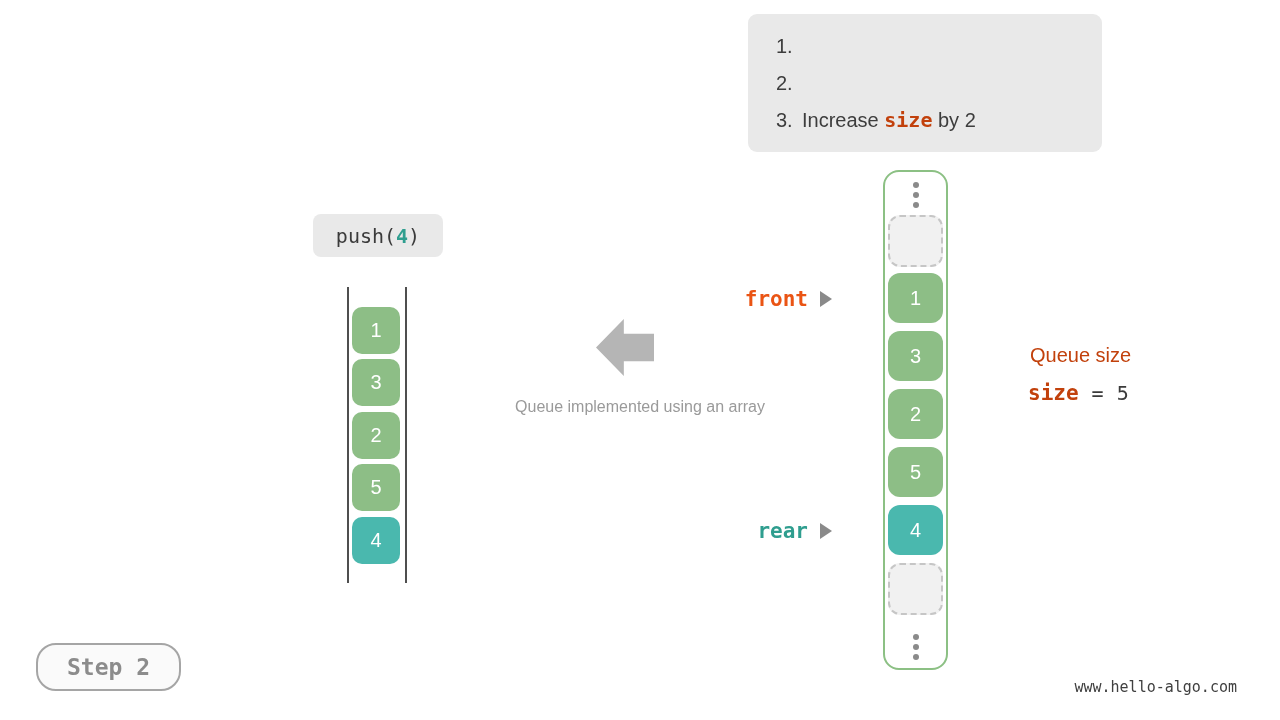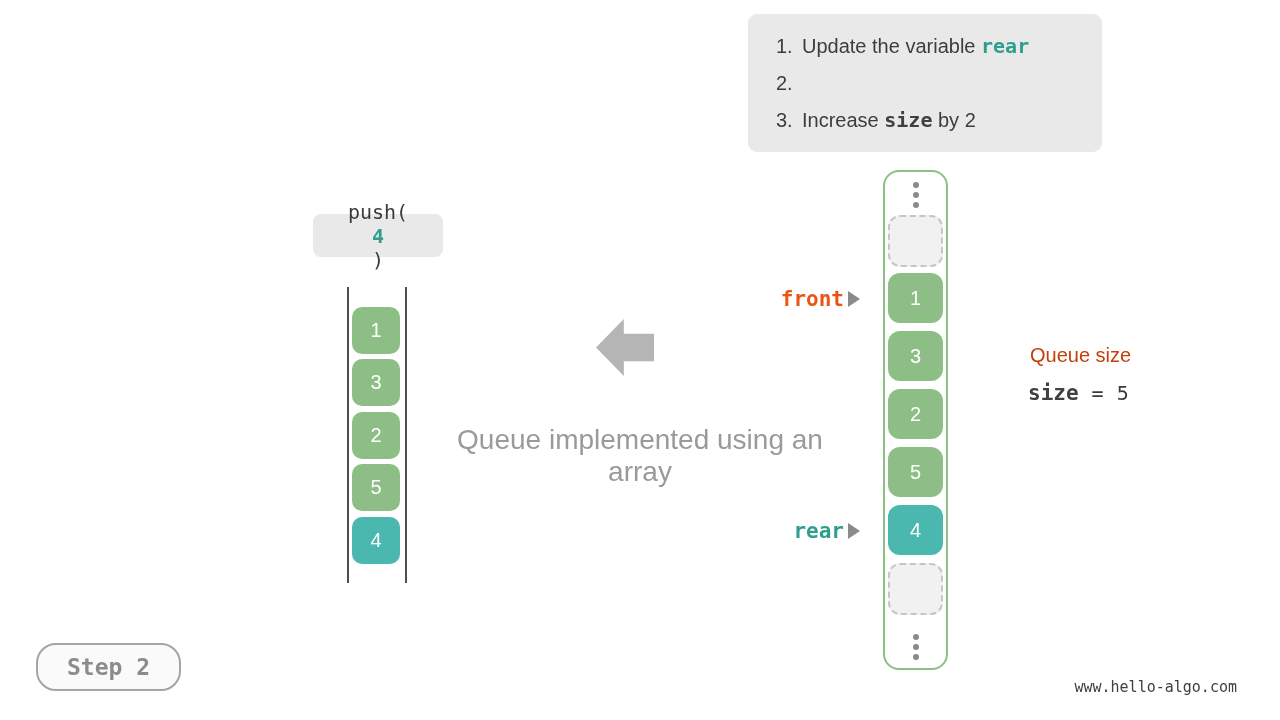--- a/index.html
+++ b/index.html
@@ -2,63 +2,63 @@
 <html><head>
 <meta charset="utf-8">
 <style>
   * { margin:0; padding:0; box-sizing:border-box; }
   html,body { background:#ffffff; }
   .page {
     position:relative; width:1280px; height:720px; background:#ffffff;
     font-family:"Liberation Sans", sans-serif; overflow:hidden;
   }
   .code-teal { color:#2f9e8f; font-family:"DejaVu Sans Mono", monospace; font-weight:bold; }
-  .code-blue { color:#404040; font-family:"DejaVu Sans Mono", monospace; font-weight:bold; }
+  .code-blue { color:#c2410c; font-family:"DejaVu Sans Mono", monospace; font-weight:bold; }
   .code-orange { color:#ea5414; font-family:"DejaVu Sans Mono", monospace; font-weight:bold; }
 
   
   .instruction-box {
     position:absolute; left:748px; top:14px; width:354px; height:138px;
     background:#e9e9e9; border-radius:9px;
     display:flex; flex-direction:column; justify-content:center;
     padding-left:28px;
   }
   .instr-row { display:flex; align-items:baseline; height:37px; line-height:37px;
     font-size:20px; color:#3d3d3d; }
   .instr-num { width:26px; flex:0 0 26px; }
   .instr-text .code-teal, .instr-text .code-blue { font-size:20px; }
 
   
   .push-box {
     position:absolute; left:313px; top:214px; width:130px; height:43px;
     background:#e9e9e9; border-radius:8px;
     display:flex; align-items:center; justify-content:center;
-    font-family:"DejaVu Sans Mono", monospace; font-size:20px; color:#3b3b3b;flex-direction:column;
+    font-family:"DejaVu Sans Mono", monospace; font-size:20px; color:#3b3b3b;
   }
   .push-box .code-teal { font-size:20px; }
 
   
   .queue-line { position:absolute; top:287px; width:2px; height:296px; background:#4f4f4f; }
   .qbox {
     position:absolute; left:352px; width:48px; height:47px; border-radius:10px;
     display:flex; align-items:center; justify-content:center;
     color:#ffffff; font-size:20px; font-weight:500;
   }
   .green { background:#8dbe86; }
   .teal  { background:#4ab8ae; }
 
   
   .block-arrow {
     position:absolute; left:596px; top:319px; width:58px; height:57px; background:#b5b5b5;
     -webkit-clip-path:polygon(0 50%, 48% 0, 48% 26%, 100% 26%, 100% 74%, 48% 74%, 48% 100%);
     clip-path:polygon(0 50%, 48% 0, 48% 26%, 100% 26%, 100% 74%, 48% 74%, 48% 100%);
   }
   .caption {
-    position:absolute; left:440px; top:424px; width:400px; text-align:center;
-    font-size:28px; color:#9a9a9a;
+    position:absolute; left:440px; top:398px; width:400px; text-align:center;
+    font-size:16px; color:#9a9a9a;
   }
 
   
   .array-container {
     position:absolute; left:883px; top:170px; width:65px; height:500px;
     border:2.5px solid #8cc084; border-radius:16px; background:#ffffff;
   }
   .acell {
     position:absolute; left:888px; width:55px; height:50px; border-radius:12px;
     display:flex; align-items:center; justify-content:center;
@@ -66,22 +66,22 @@
   }
   .dashed-cell {
     position:absolute; left:888px; width:55px; height:52px; border-radius:12px;
     background:#f1f1f1; border:2px dashed #c6c6c6;
   }
   .ellipsis { position:absolute; left:913px; display:flex; flex-direction:column; gap:4px; }
   .dot { width:6px; height:6px; border-radius:50%; background:#8a8a8a; }
 
   
   .pointer-row {
-    position:absolute; left:708px; width:152px; height:28px;
-    display:flex; align-items:center; justify-content:flex-end; gap:4px;
+    position:absolute; left:680px; width:152px; height:28px;
+    display:flex; align-items:center; justify-content:flex-end; gap:12px;
     font-size:21px;
   }
   .arrow-head {
     width:0; height:0;
     border-left:12px solid #8a8a8a;
     border-top:8px solid transparent;
     border-bottom:8px solid transparent;
   }
 
   
@@ -109,21 +109,20 @@
   }
 </style>
 </head>
 <body>
 
 <div class="page">
 
   <div class="instruction-box">
     <div class="instr-row">
       <span class="instr-num">1.</span>
-      <span class="instr-text"><span>Update the variable </span><span class="code-teal">rear</span><span></span></span>
     </div>
     <div class="instr-row">
       <span class="instr-num">2.</span>
     </div>
     <div class="instr-row">
       <span class="instr-num">3.</span>
       <span class="instr-text"><span>Increase </span><span class="code-blue">size</span><span> by 2</span></span>
     </div>
   </div>
 

